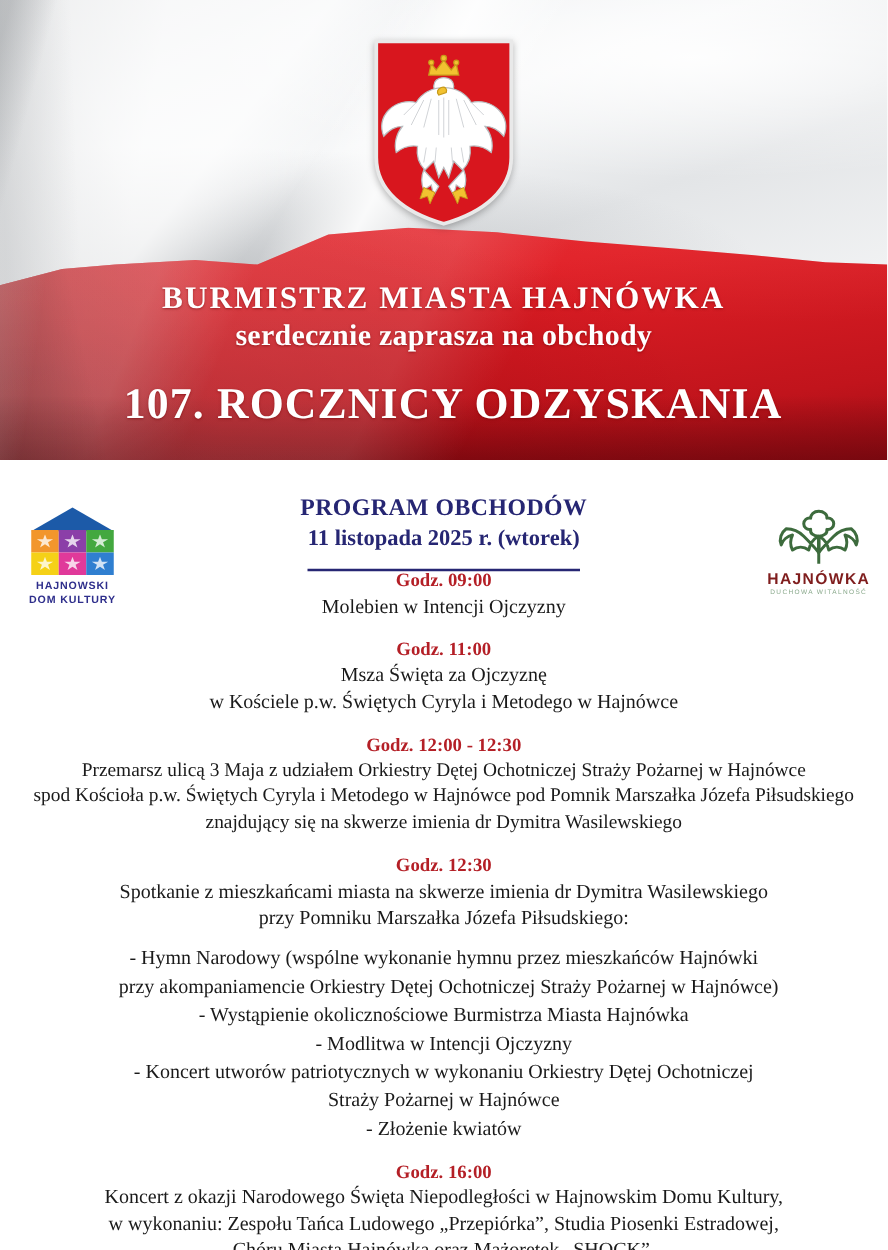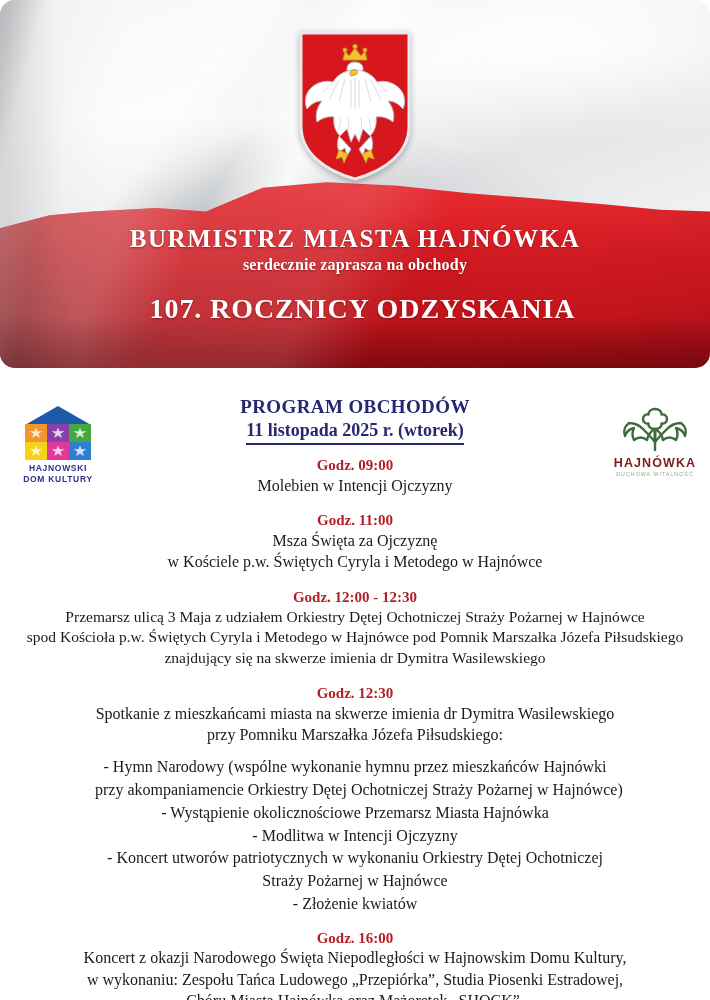--- a/index.html
+++ b/index.html
@@ -4,21 +4,21 @@
 <style>
   html,body{margin:0;padding:0;background:#fff;}
   body{
     width:710px;height:1000px;overflow:hidden;position:relative;
     font-family:"Liberation Serif", serif;
     color:#1a1a1a;
   }
 
   
   .flag{
-    position:absolute;left:0;top:0;width:710px;height:368px;overflow:hidden;border-radius:15px;
+    position:absolute;left:0;top:0;width:710px;height:368px;overflow:hidden;
   }
   .flag-white{
     position:absolute;left:0;top:0;width:710px;height:230px;
     background:
       linear-gradient(118deg, rgba(255,255,255,0) 38%, rgba(255,255,255,.85) 46%, rgba(255,255,255,0) 55%),
       linear-gradient(100deg, rgba(168,172,176,.55) 4%, rgba(255,255,255,0) 18%),
       linear-gradient(72deg, rgba(160,164,168,.45) 2%, rgba(255,255,255,0) 16%),
       radial-gradient(120% 80% at 20% 95%, rgba(150,154,158,.5) 0%, rgba(255,255,255,0) 55%),
       radial-gradient(90% 70% at 78% 20%, rgba(255,255,255,.9) 0%, rgba(255,255,255,0) 60%),
       linear-gradient(160deg,#dcdee0 0%,#eceef0 22%,#f6f7f8 45%,#e3e5e7 70%,#f2f3f4 100%);
@@ -54,36 +54,36 @@
   .emblem{position:absolute;left:295px;top:30px;width:120px;height:152px;}
   .emblem svg{display:block;width:120px;height:152px;
     filter:drop-shadow(0 2px 3px rgba(0,0,0,.28));}
 
   
   .banner-text{
     position:absolute;left:0;top:225px;width:710px;text-align:center;
     color:#fff;text-shadow:0 1px 2px rgba(110,0,6,.55);
   }
   .bt-l1{font-size:25px;font-weight:bold;letter-spacing:1.6px;line-height:1.12;}
-  .bt-l2{font-size:16px;font-weight:bold;letter-spacing:.2px;margin-top:3px;}
-  .bt-l3{font-size:28px;font-weight:bold;letter-spacing:.9px;margin-top:18px;line-height:1.24;padding-left:15px;}
+  .bt-l2{font-size:24px;font-weight:bold;letter-spacing:.2px;margin-top:3px;}
+  .bt-l3{font-size:35px;font-weight:bold;letter-spacing:.9px;margin-top:18px;line-height:1.24;padding-left:15px;}
   .bt-l4{font-size:28px;font-weight:bold;letter-spacing:.9px;line-height:1.24;}
 
   
   .body-wrap{position:absolute;left:0;top:368px;width:710px;}
 
   .prog-title{
     text-align:center;color:#262673;font-weight:bold;
     font-size:19px;letter-spacing:.4px;margin-top:28px;
   }
   .prog-date{
     text-align:center;color:#262673;font-weight:bold;font-size:18px;
     margin-top:2px;
   }
-  .prog-date span{border-bottom:2px solid #262673;padding-bottom:3px;}
+  .prog-date span{border-bottom:2px solid #262673;padding-bottom:15px;}
 
   .blk{margin-top:15px;text-align:center;}
   .blk.tight{margin-top:13px;}
   .time{color:#b41f26;font-weight:bold;font-size:15px;line-height:1.25;}
   .line{font-size:16px;line-height:1.34;color:#1a1a1a;text-align:center;}
   .line.wide{font-size:15.5px;}
 
   .bullets{
     margin:11px auto 0;width:520px;text-align:center;
     font-size:16px;line-height:1.42;color:#1a1a1a;
@@ -238,21 +238,21 @@
     <div class="line wide">znajdujący się na skwerze imienia dr Dymitra Wasilewskiego</div>
   </div>
 
   <div class="blk">
     <div class="time">Godz. 12:30</div>
     <div class="line">Spotkanie z mieszkańcami miasta na skwerze imienia dr Dymitra Wasilewskiego</div>
     <div class="line">przy Pomniku Marszałka Józefa Piłsudskiego:</div>
     <div class="bullets">
       <div>- Hymn Narodowy (wspólne wykonanie hymnu przez mieszkańców Hajnówki</div>
       <div>przy akompaniamencie Orkiestry Dętej Ochotniczej Straży Pożarnej w Hajnówce)</div>
-      <div>- Wystąpienie okolicznościowe Przemarsz Miasta Hajnówka</div>
+      <div>- Wystąpienie okolicznościowe Burmistrza Miasta Hajnówka</div>
       <div>- Modlitwa w Intencji Ojczyzny</div>
       <div>- Koncert utworów patriotycznych w wykonaniu Orkiestry Dętej Ochotniczej</div>
       <div>Straży Pożarnej w Hajnówce</div>
       <div>- Złożenie kwiatów</div>
     </div>
   </div>
 
   <div class="blk tight">
     <div class="time">Godz. 16:00</div>
     <div class="line">Koncert z okazji Narodowego Święta Niepodległości w Hajnowskim Domu Kultury,</div>

